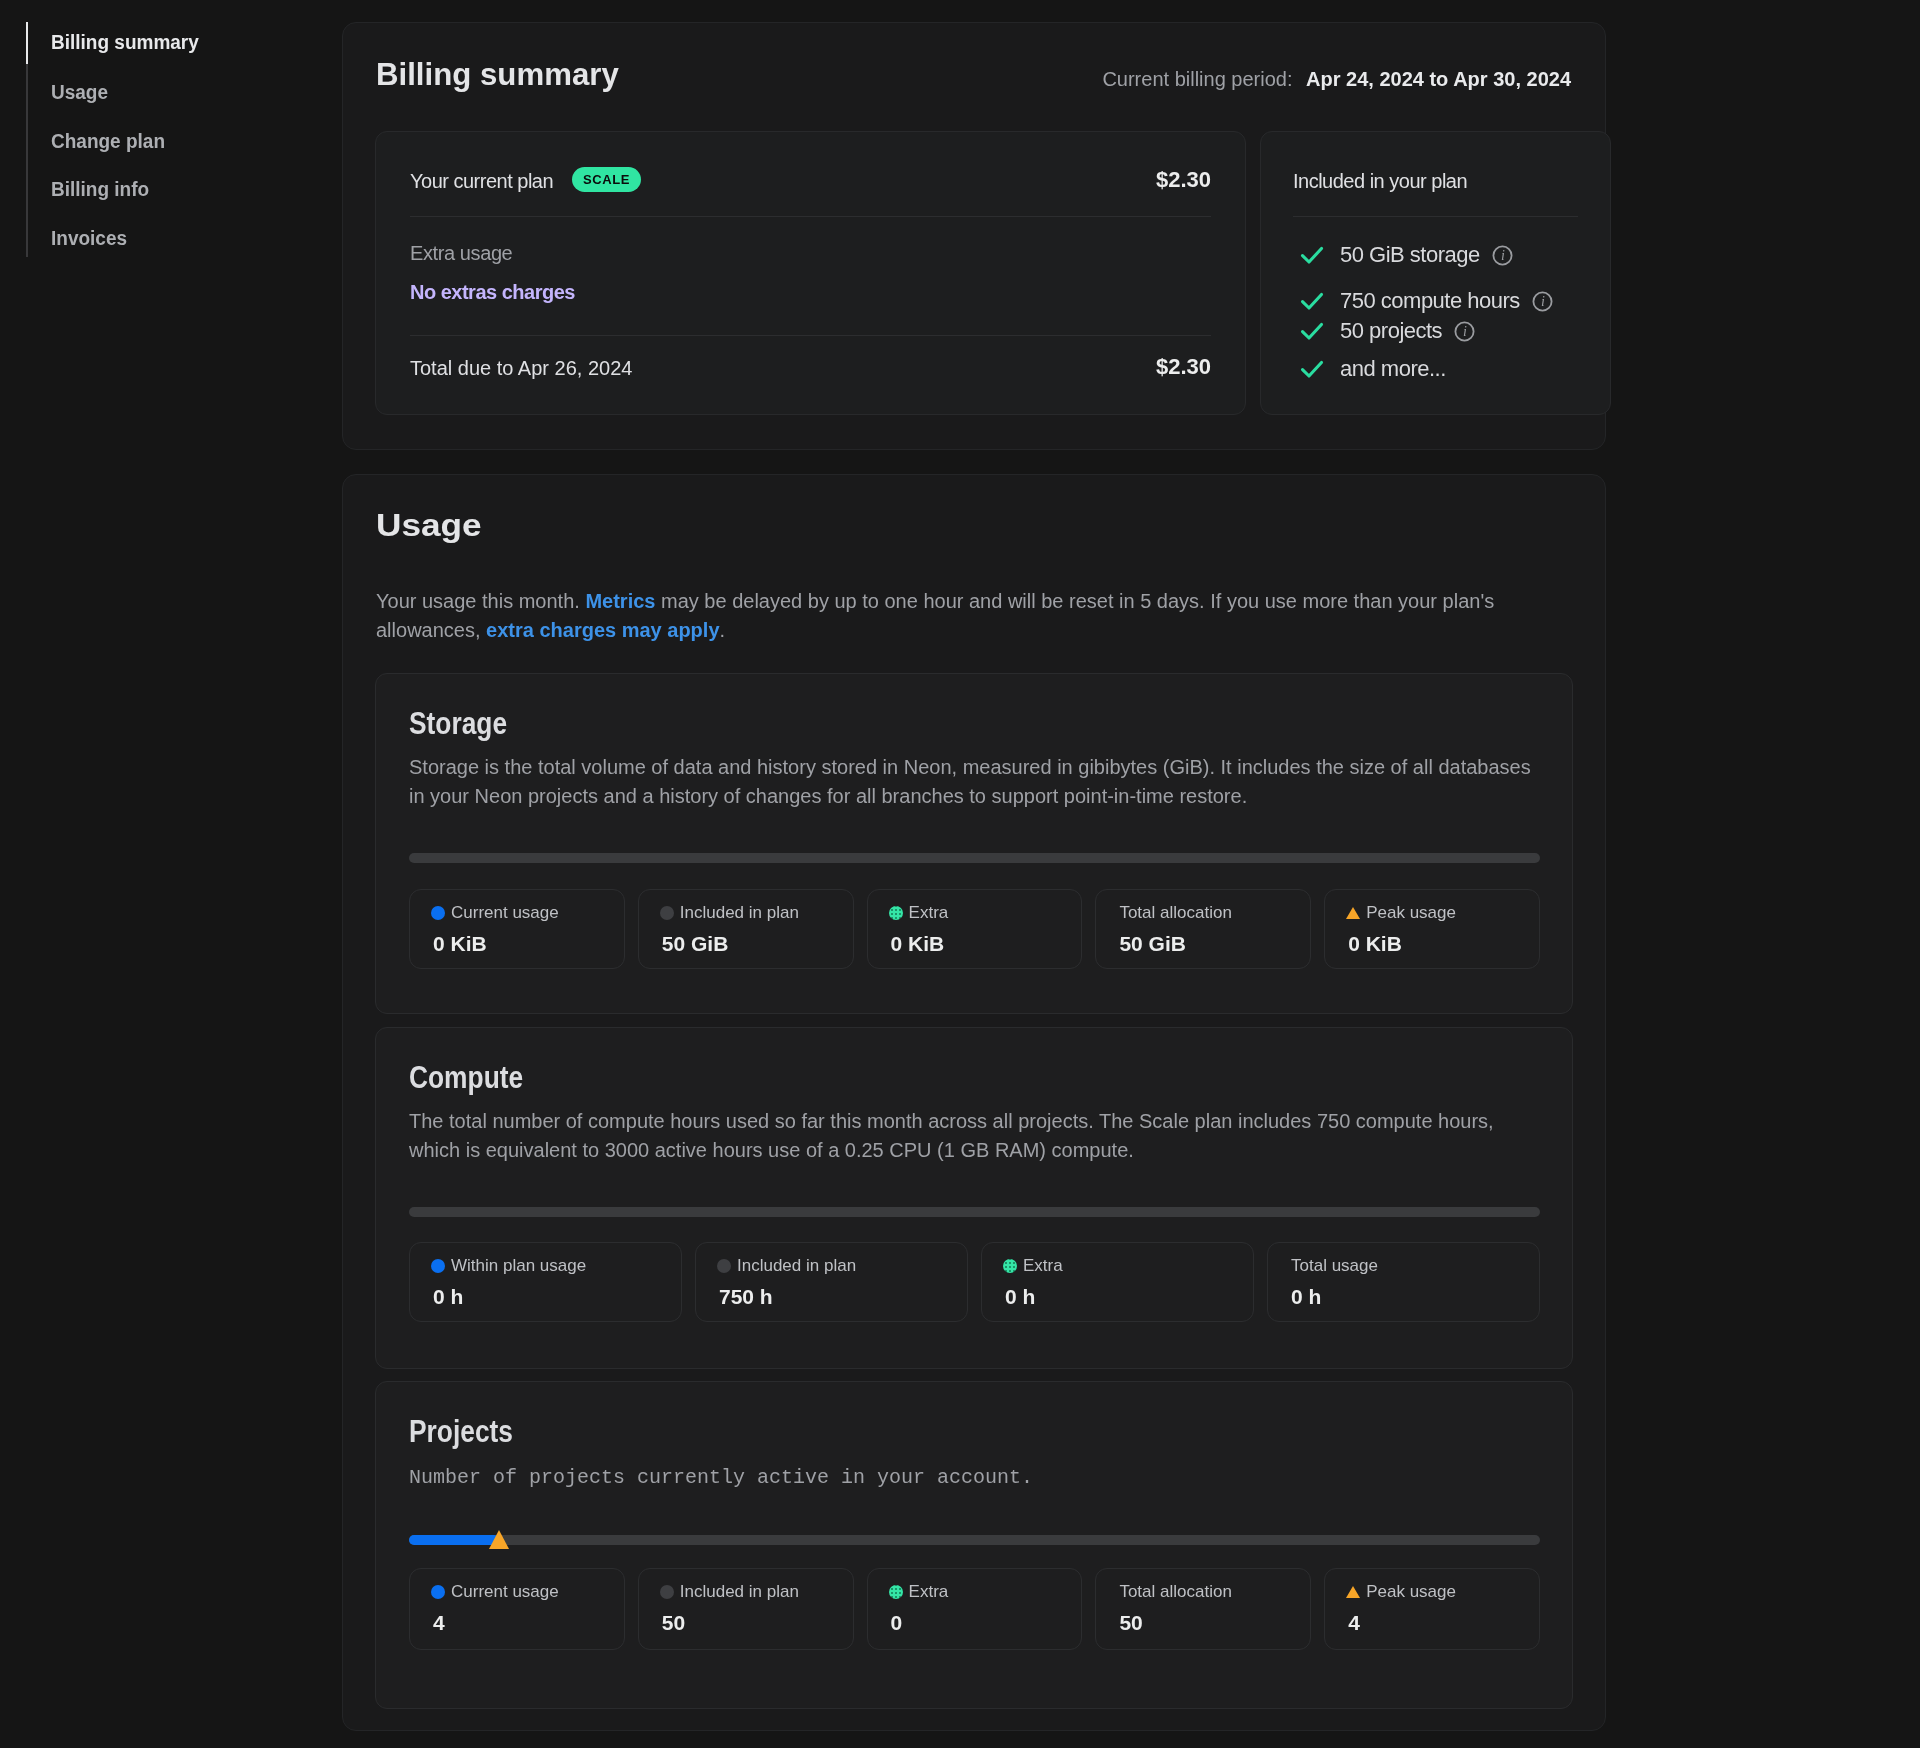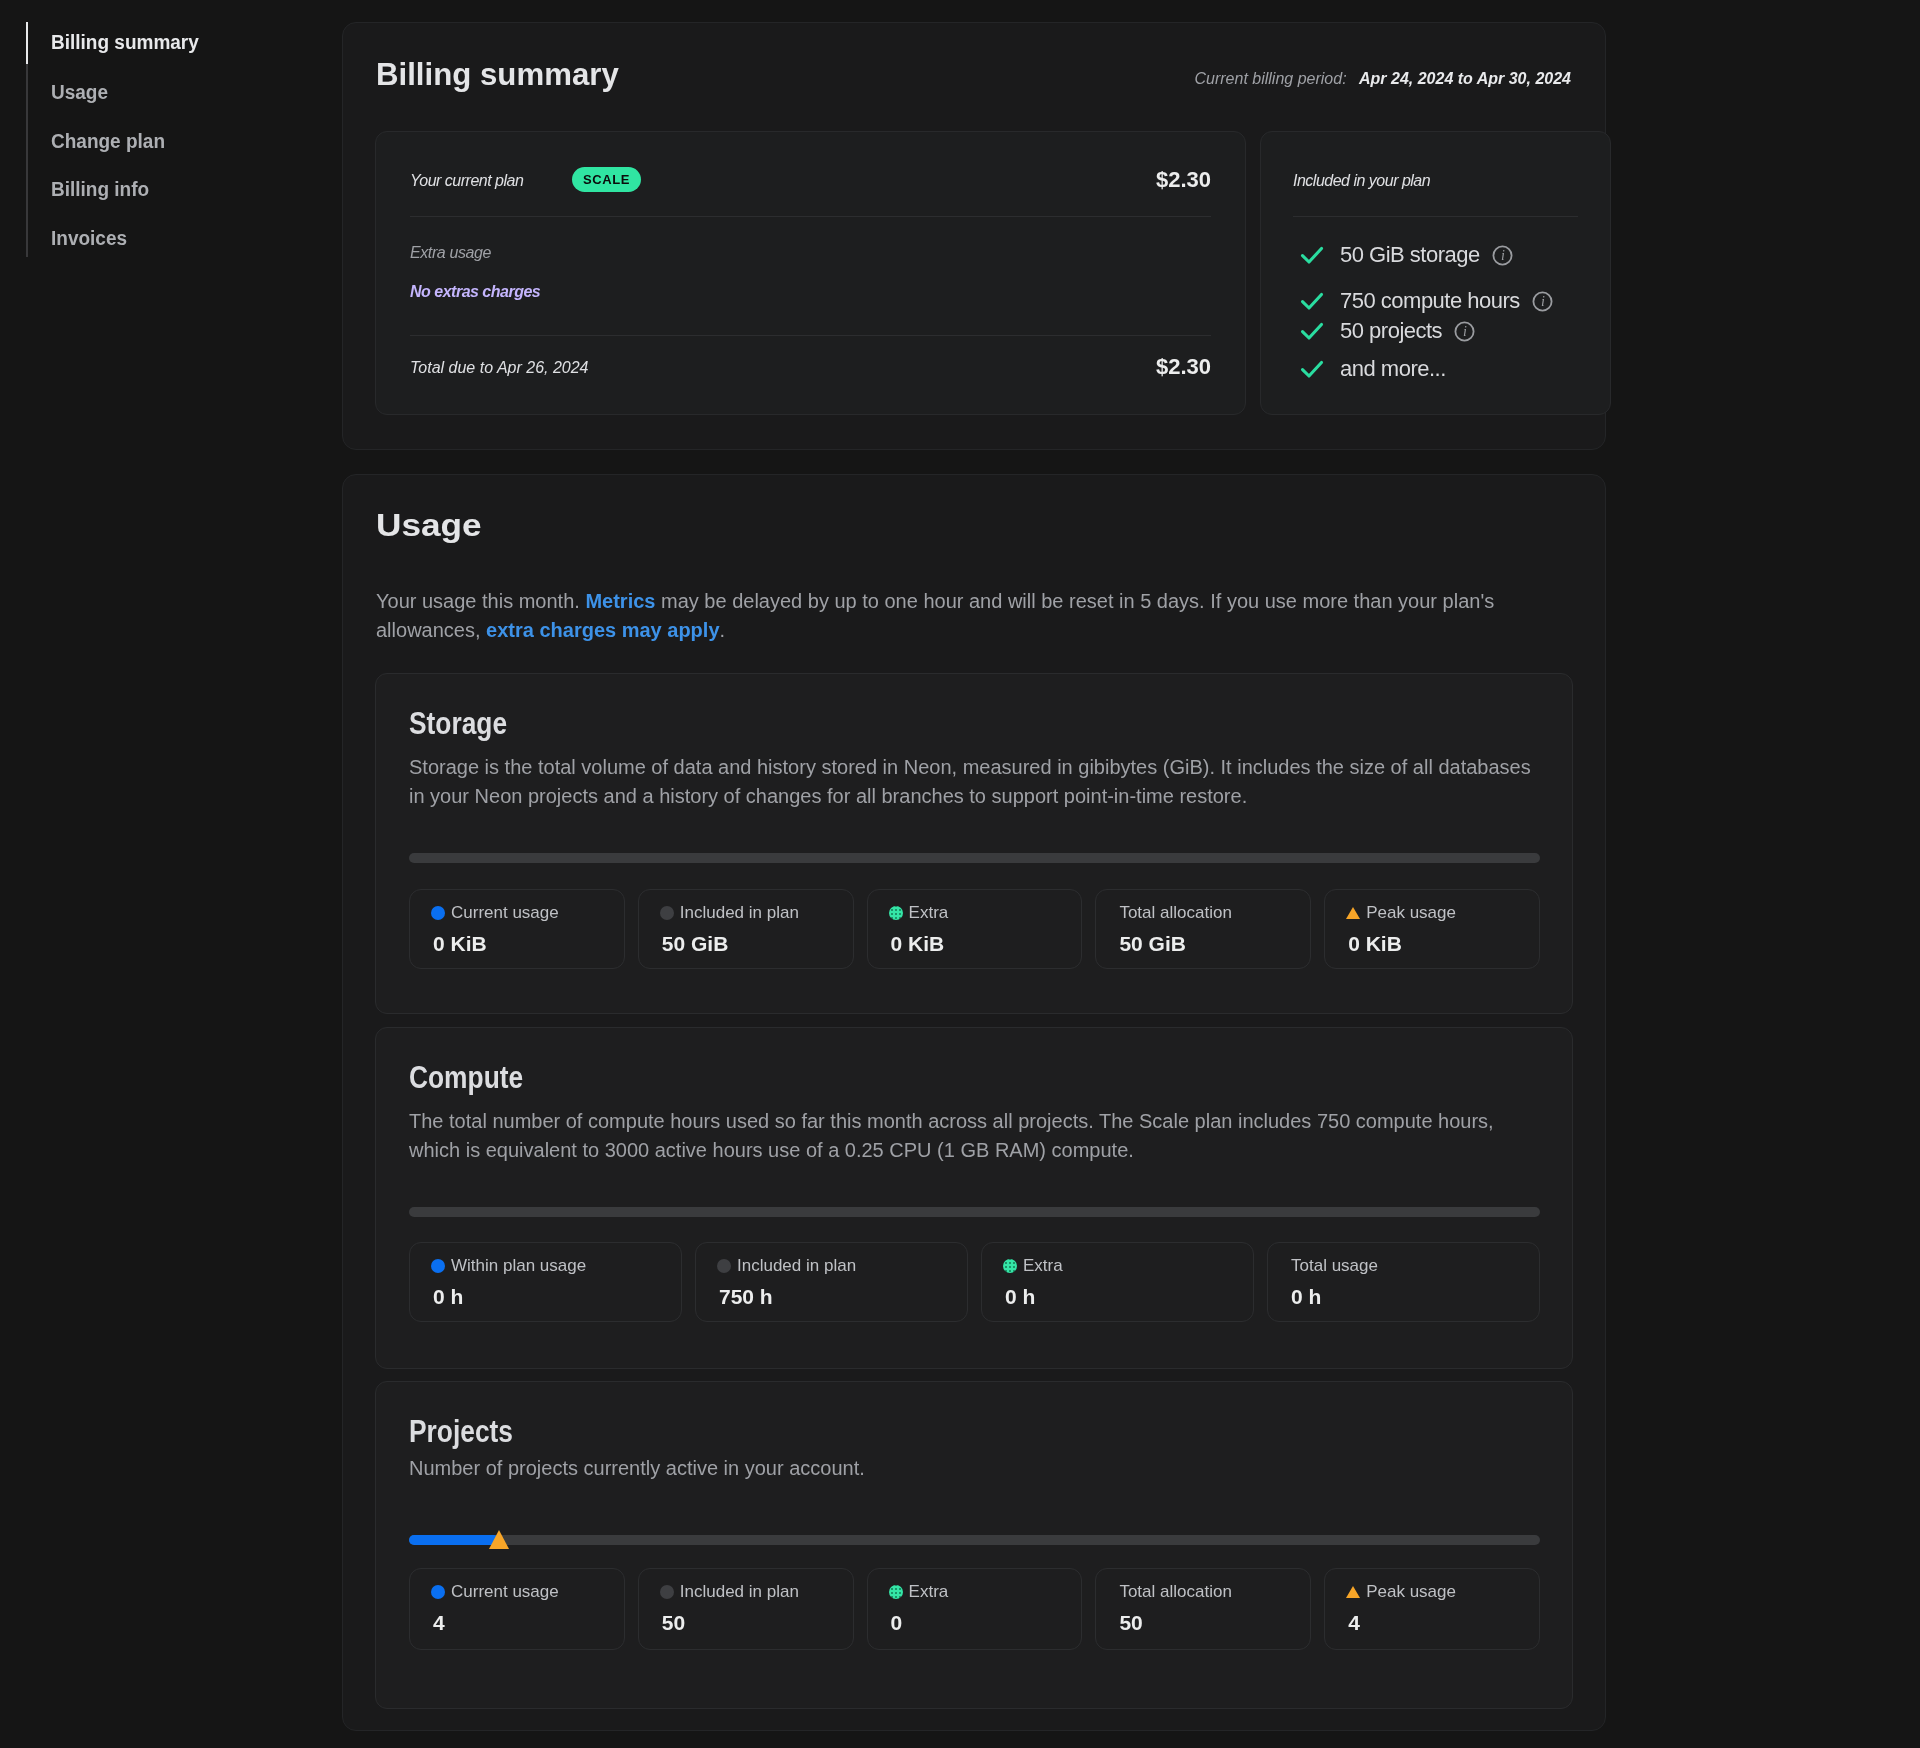--- a/index.html
+++ b/index.html
@@ -29,21 +29,21 @@
 .dot.gray { background:#3e3f42; }
 .dot.green { background:#34e5a6; background-image:radial-gradient(#1b9469 0.9px, rgba(0,0,0,0) 1px); background-size:4px 4px; background-position:1px 2px; }
 .sbox .tri { position:absolute; left:21px; top:17px; width:0; height:0; border-left:7px solid rgba(0,0,0,0); border-right:7px solid rgba(0,0,0,0); border-bottom:12px solid #f7a528; }
 .sbox .lbl { position:absolute; left:41px; top:13px; font-size:17px; line-height:20px; color:#bfc1c5; white-space:nowrap; }
 .sbox .lbl.nodot { left:23px; }
 .sbox .val { position:absolute; left:23px; top:41px; font-size:21px; font-weight:700; line-height:25px; color:#eceded; white-space:nowrap; }
 .link { color:#3d92e8; font-weight:700; }
 .chkitem { position:absolute; display:flex; align-items:center; height:24px; color:#d9dadd; font-size:22px; white-space:nowrap; }
 .chkitem svg.chk { margin-right:16px; } .chkitem span { letter-spacing:-0.5px; }
 .chkitem svg.info { margin-left:12px; }
-.rowtext { position:absolute; font-size:16px; line-height:24px; white-space:nowrap;font-style:italic; }
+.rowtext { position:absolute; font-size:20px; line-height:24px; white-space:nowrap; }
 .money { position:absolute; right:34px; font-size:22px; font-weight:700; line-height:26px; color:#eceded; }
 .badge { position:absolute; background:#30e5a2; color:#0b0c0c; border-radius:13px; font-size:13px; font-weight:700; letter-spacing:0.6px; width:69px; height:25px; text-align:center; line-height:25px; }
 </style>
 </head>
 <body>
 
 <div class="abs" style="left:26px; top:22px; width:2px; height:235px; background:#38383a;"></div>
 <div class="abs" style="left:26px; top:22px; width:2px; height:42px; background:#e8e9eb;"></div>
 <div class="nav active" style="top:30px;">Billing summary</div>
 <div class="nav" style="top:80px;">Usage</div>
@@ -167,21 +167,21 @@
         </div>
       <div class="sbox">
           <span class="lbl nodot">Total usage</span>
           <span class="val">0 h</span>
         </div>
     </div>
   </div>
 
   <div class="subcard" style="top:906px; height:328px;">
     <div class="h3" style="top:32px;">Projects</div>
-    <div class="desc" style="top:72px;">Number of projects currently active in your account.</div>
+    <div class="desc" style="top:81px;font-family:Liberation Mono, monospace;">Number of projects currently active in your account.</div>
     <div class="bar" style="top:153px;"></div>
     <div class="abs" style="left:33px; top:153px; width:90px; height:10px; border-radius:5px; background:#0a6ff0;"></div>
     <div class="abs" style="left:113px; top:148px; width:0; height:0; border-left:10px solid rgba(0,0,0,0); border-right:10px solid rgba(0,0,0,0); border-bottom:19px solid #f7a528;"></div>
     <div class="boxrow" style="top:186px;">
       <div class="sbox" style="height:82px;">
           <span class="dot blue"></span>
           <span class="lbl">Current usage</span>
           <span class="val">4</span>
         </div>
       <div class="sbox" style="height:82px;">

